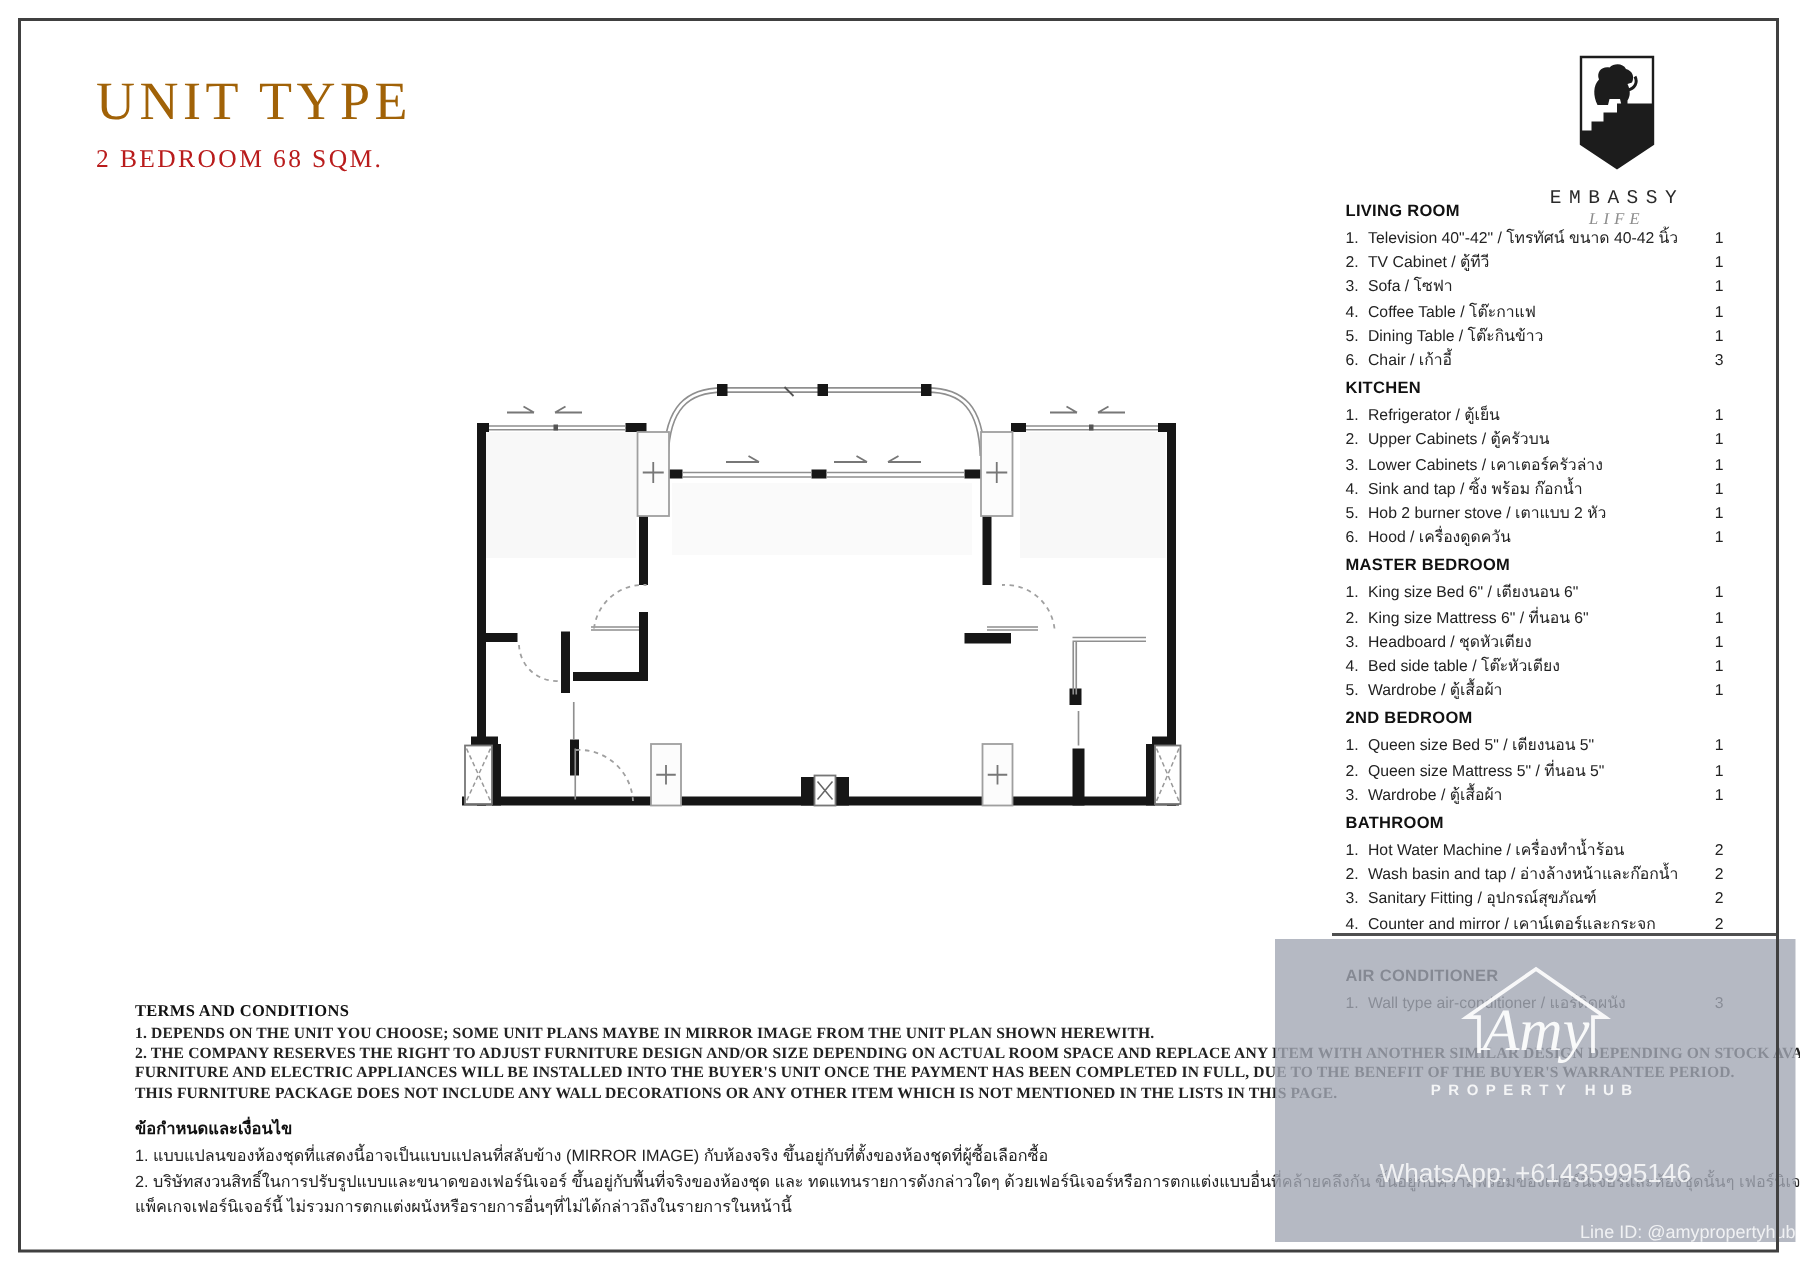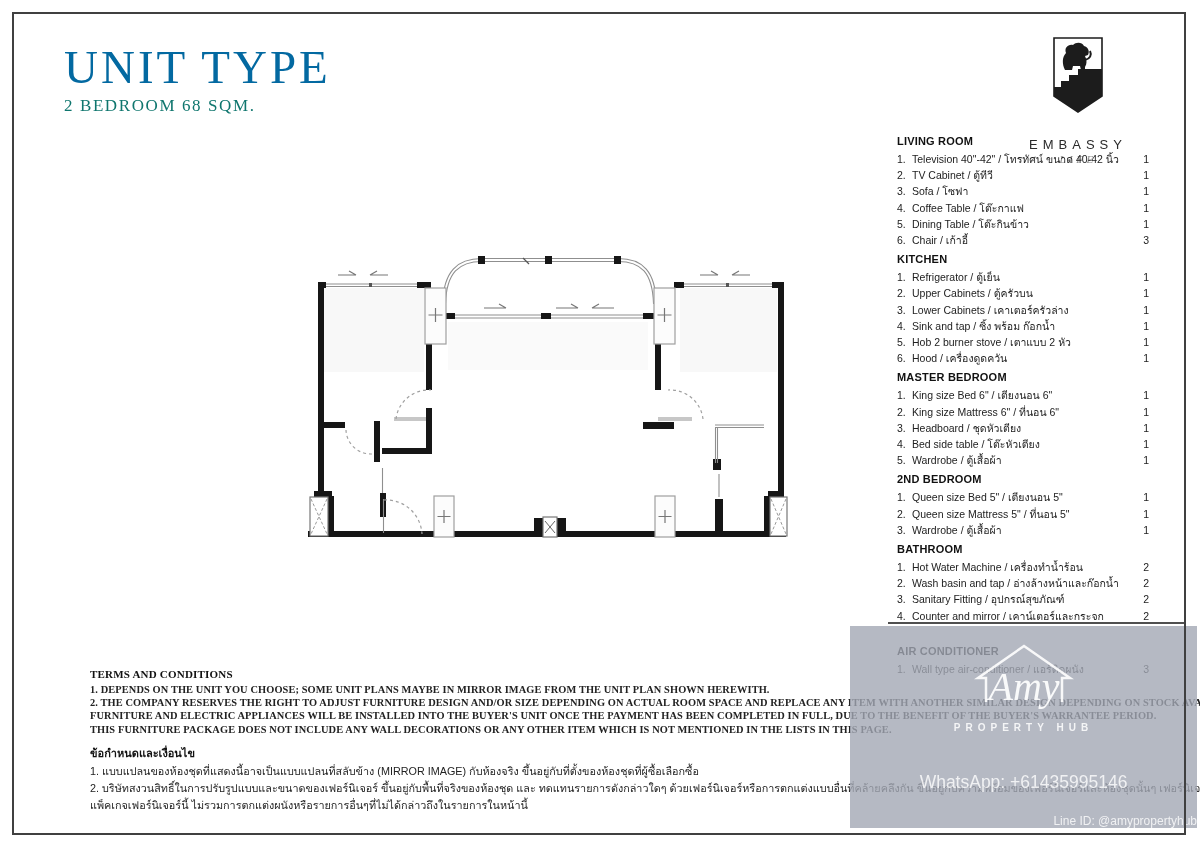--- a/index.html
+++ b/index.html
@@ -6,29 +6,29 @@
   body{
     width:1200px;height:844px;position:relative;background:#ffffff;
     font-family:"Liberation Sans",sans-serif;overflow:hidden;
     -webkit-font-smoothing:antialiased;
   }
   .page-border{position:absolute;left:12px;top:12px;width:1170px;height:819px;
     border:2px solid #404040;z-index:10;pointer-events:none;}
 
   
   .hdr{position:absolute;left:64px;top:42px;z-index:1;}
-  .hdr-title{font-family:"Liberation Serif",serif;font-size:47px;letter-spacing:3px;
-    color:#0369a1;font-weight:400;line-height:50px;}
+  .hdr-title{font-family:"Liberation Serif",serif;font-size:36px;letter-spacing:3px;
+    color:#a16207;font-weight:400;line-height:50px;}
   .hdr-sub{font-family:"Liberation Serif",serif;font-size:17px;letter-spacing:1.6px;
-    color:#0f766e;margin-top:4px;}
+    color:#b91c1c;margin-top:4px;}
 
   
   .brand{position:absolute;left:1018px;top:36px;width:120px;text-align:center;z-index:1;}
-  .brand-name{font-family:Liberation Sans, sans-serif;font-size:13px;letter-spacing:5px;
-    color:#2a2a2a;margin-top:19px;}
+  .brand-name{font-family:Liberation Mono, monospace;font-size:13px;letter-spacing:5px;
+    color:#2a2a2a;margin-top:5px;}
   .brand-sub{font-family:"Liberation Serif",serif;font-size:11px;letter-spacing:3.5px;
     color:#8d8d8d;margin-top:1px;font-style:italic;}
 
   
   .fp{position:absolute;left:897px;top:130px;width:252px;z-index:1;}
   .fp-heading{font-family:"Liberation Serif",serif;font-variant:small-caps;
     font-size:24px;letter-spacing:1px;color:#1d1d1d;line-height:27px;margin-bottom:7px;}
   .fp-sec{margin-top:4px;}
   .fp-sec.gap{margin-top:20px;}
   .fp-sec-title{font-size:11px;font-weight:bold;color:#111;letter-spacing:.2px;

